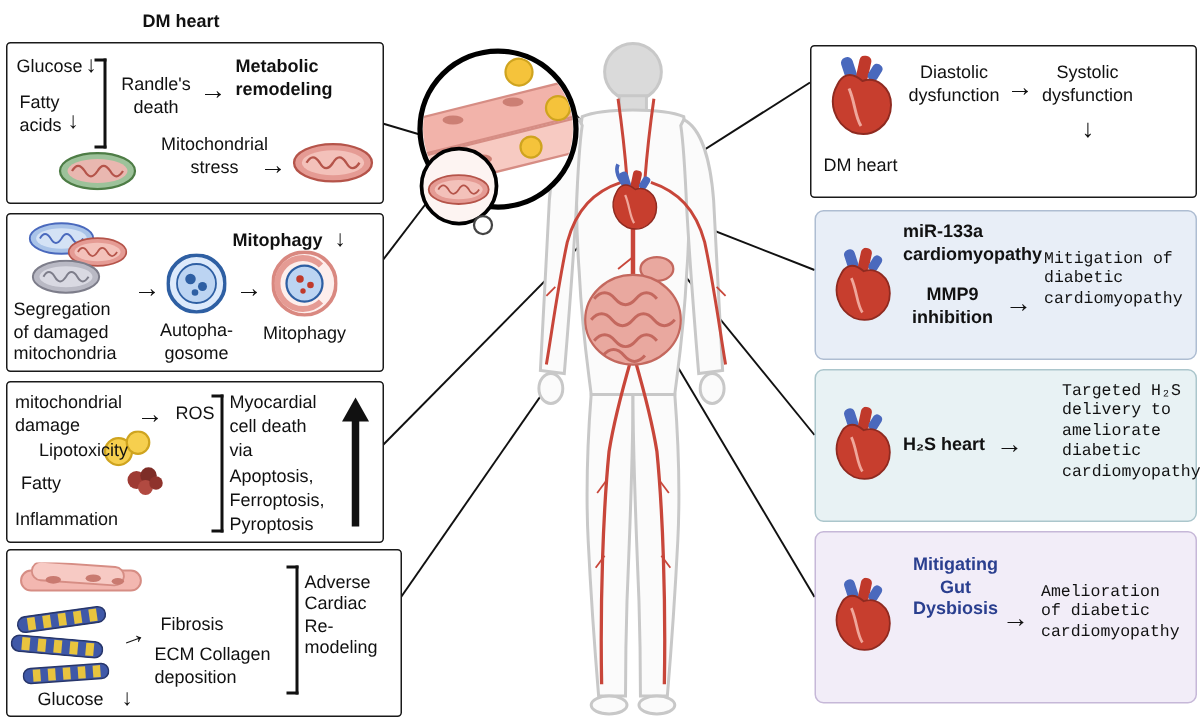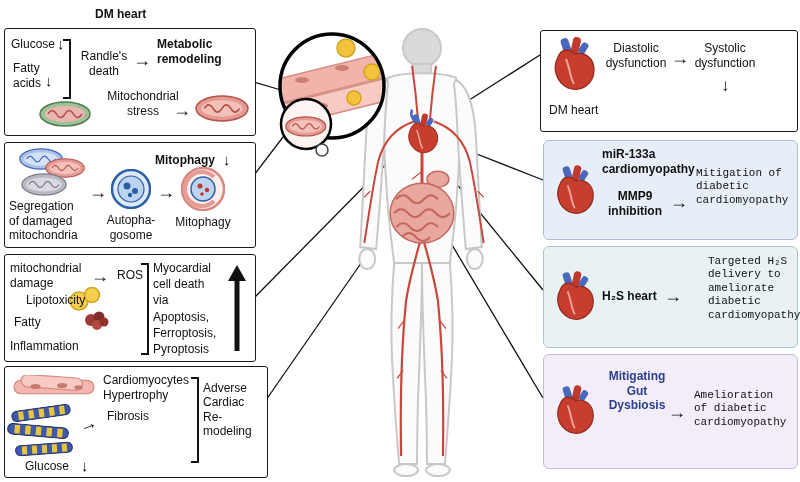--- a/index.html
+++ b/index.html
@@ -266,33 +266,33 @@
     <svg class="icon" style="left:222px;top:8px;width:20px;height:90px" viewBox="0 0 20 90">
       <line x1="10" y1="88" x2="10" y2="14" stroke="#111" stroke-width="5"></line>
       <polygon points="10,2 19,18 1,18" fill="#111"></polygon>
     </svg>
   </div>
 
   <div class="box" style="left:4px;top:366px;width:262px;height:110px">
     <svg class="icon" style="left:8px;top:8px;width:84px;height:21px" viewBox="0 0 82 20">
         <use href="#cmdef"></use>
       </svg>
-    <div class="txt" style="left:98px;top:6px">Cardiomyocytes
-Hypertrophy</div>
     <svg class="icon" style="left:6px;top:40px;width:60px;height:12px;transform:rotate(-8deg)" viewBox="0 0 58 11">
         <use href="#fiberdef"></use>
       </svg>
     <svg class="icon" style="left:2px;top:58px;width:62px;height:12px;transform:rotate(5deg)" viewBox="0 0 58 11">
         <use href="#fiberdef"></use>
       </svg>
     <svg class="icon" style="left:10px;top:76px;width:58px;height:12px;transform:rotate(-4deg)" viewBox="0 0 58 11">
         <use href="#fiberdef"></use>
       </svg>
     <span class="arrow" style="left:74px;top:48px;transform:rotate(-20deg)">→</span>
     <div class="txt" style="left:102px;top:42px">Fibrosis</div>
+    <div class="txt" style="left:98px;top:62px">ECM Collagen
+deposition</div>
     <div class="txt" style="left:20px;top:92px">Glucose</div>
     <span class="darrow" style="left:76px;top:91px">↓</span>
     <div class="bracket-r" style="left:186px;top:10px;height:82px"></div>
     <div class="txt" style="left:198px;top:14px;line-height:1.2">Adverse
 Cardiac
 Re-
 modeling</div>
   </div>
 
   <div class="box" style="left:540px;top:30px;width:256px;height:100px">

